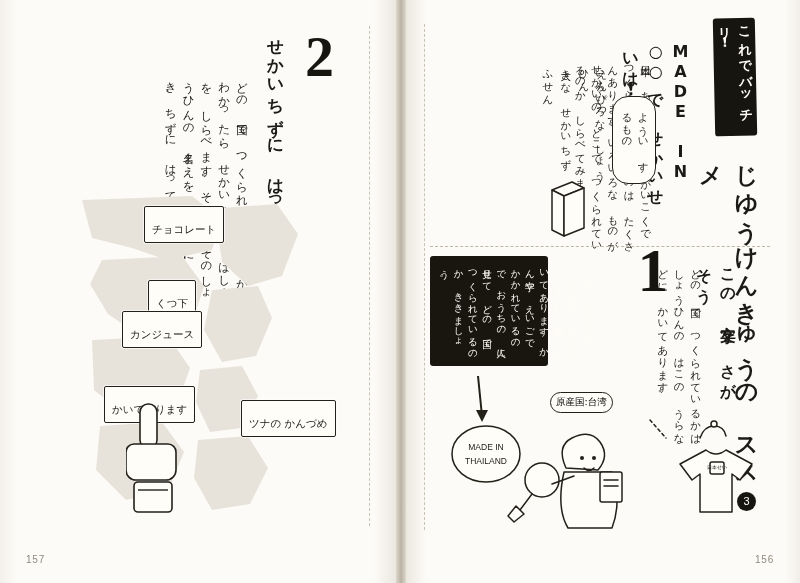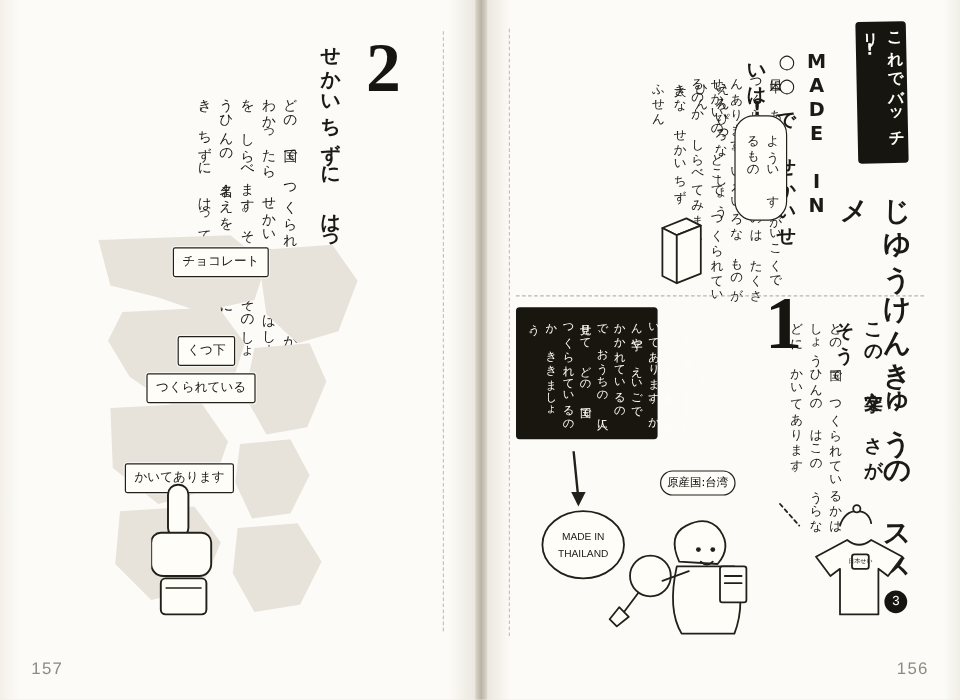--- a/index.html
+++ b/index.html
@@ -35,21 +35,21 @@
   .vt{
     writing-mode:vertical-rl;
     text-orientation:upright;
     font-family:"DejaVu Sans", sans-serif;
     line-height:1.55;
     letter-spacing:.06em;
     color:#1c1a17;
   }
   .pagenum{
     position:absolute;bottom:18px;
-    font-size:14px;color:#8e8a80;letter-spacing:.08em;
+    font-size:10px;color:#8e8a80;letter-spacing:.08em;
     font-family:"Liberation Sans", sans-serif;
   }
   
   .l-rule{
     position:absolute;top:26px;right:30px;height:500px;width:0;
     border-left:1px dashed #c9c3b6;
   }
   .big-num-2{
     position:absolute;top:24px;right:52px;
     font-size:58px;font-weight:bold;color:#17150f;
@@ -69,21 +69,21 @@
   .map{
     position:absolute;left:72px;top:190px;width:235px;height:330px;
   }
   .map svg{display:block;}
   .callout{
     position:absolute;
     border:1.4px solid #23201a;
     background:#fffdf8;
     font-size:10.5px;
     color:#1a1813;
-    padding:4px 7px 5px;
+    padding:16px 7px 5px;
     border-radius:2px;
     white-space:nowrap;
     font-family:"DejaVu Sans", sans-serif;
     box-shadow:0 0 0 1px rgba(255,255,255,.6);
   }
   .hand{
     position:absolute;left:126px;top:398px;width:54px;height:120px;
   }
   
   .r-rule{
@@ -188,22 +188,23 @@
           <path d="M20,150 L96,146 L118,178 L104,218 L60,230 L22,200 Z"></path>
           <path d="M128,180 L170,176 L186,206 L170,238 L138,242 L124,212 Z"></path>
           <path d="M28,236 L90,232 L112,262 L96,300 L54,310 L24,280 Z"></path>
           <path d="M126,250 L176,246 L196,278 L178,314 L140,320 L122,288 Z"></path>
         </g>
       </svg>
     </div>
 
     <div class="callout" style="left:144px;top:206px;">チョコレート</div>
     <div class="callout" style="left:148px;top:280px;text-align:center;">くつ下</div>
-    <div class="callout" style="left:122px;top:311px;">つくられている</div>
+    <div class="callout" style="left:122px;top:311px;">カンジュース</div>
     <div class="callout" style="left:104px;top:386px;">かいてあります</div>
+    <div class="callout" style="left:241px;top:400px;">ツナの かんづめ</div>
 
     <div class="hand">
       <svg width="54" height="120" viewBox="0 0 54 120">
         <g fill="#fffdf8" stroke="#23201a" stroke-width="1.6" stroke-linejoin="round">
           <rect x="14" y="6" width="17" height="44" rx="8"></rect>
           <path d="M8,46 h34 a8,8 0 0 1 8,8 v18 a10,10 0 0 1 -10,10 h-30 a10,10 0 0 1 -10,-10 v-18 a8,8 0 0 1 8,-8 z"></path>
           <rect x="8" y="84" width="38" height="30" rx="4"></rect>
         </g>
         <line x1="12" y1="92" x2="42" y2="92" stroke="#23201a" stroke-width="1.4"></line>
       </svg>

